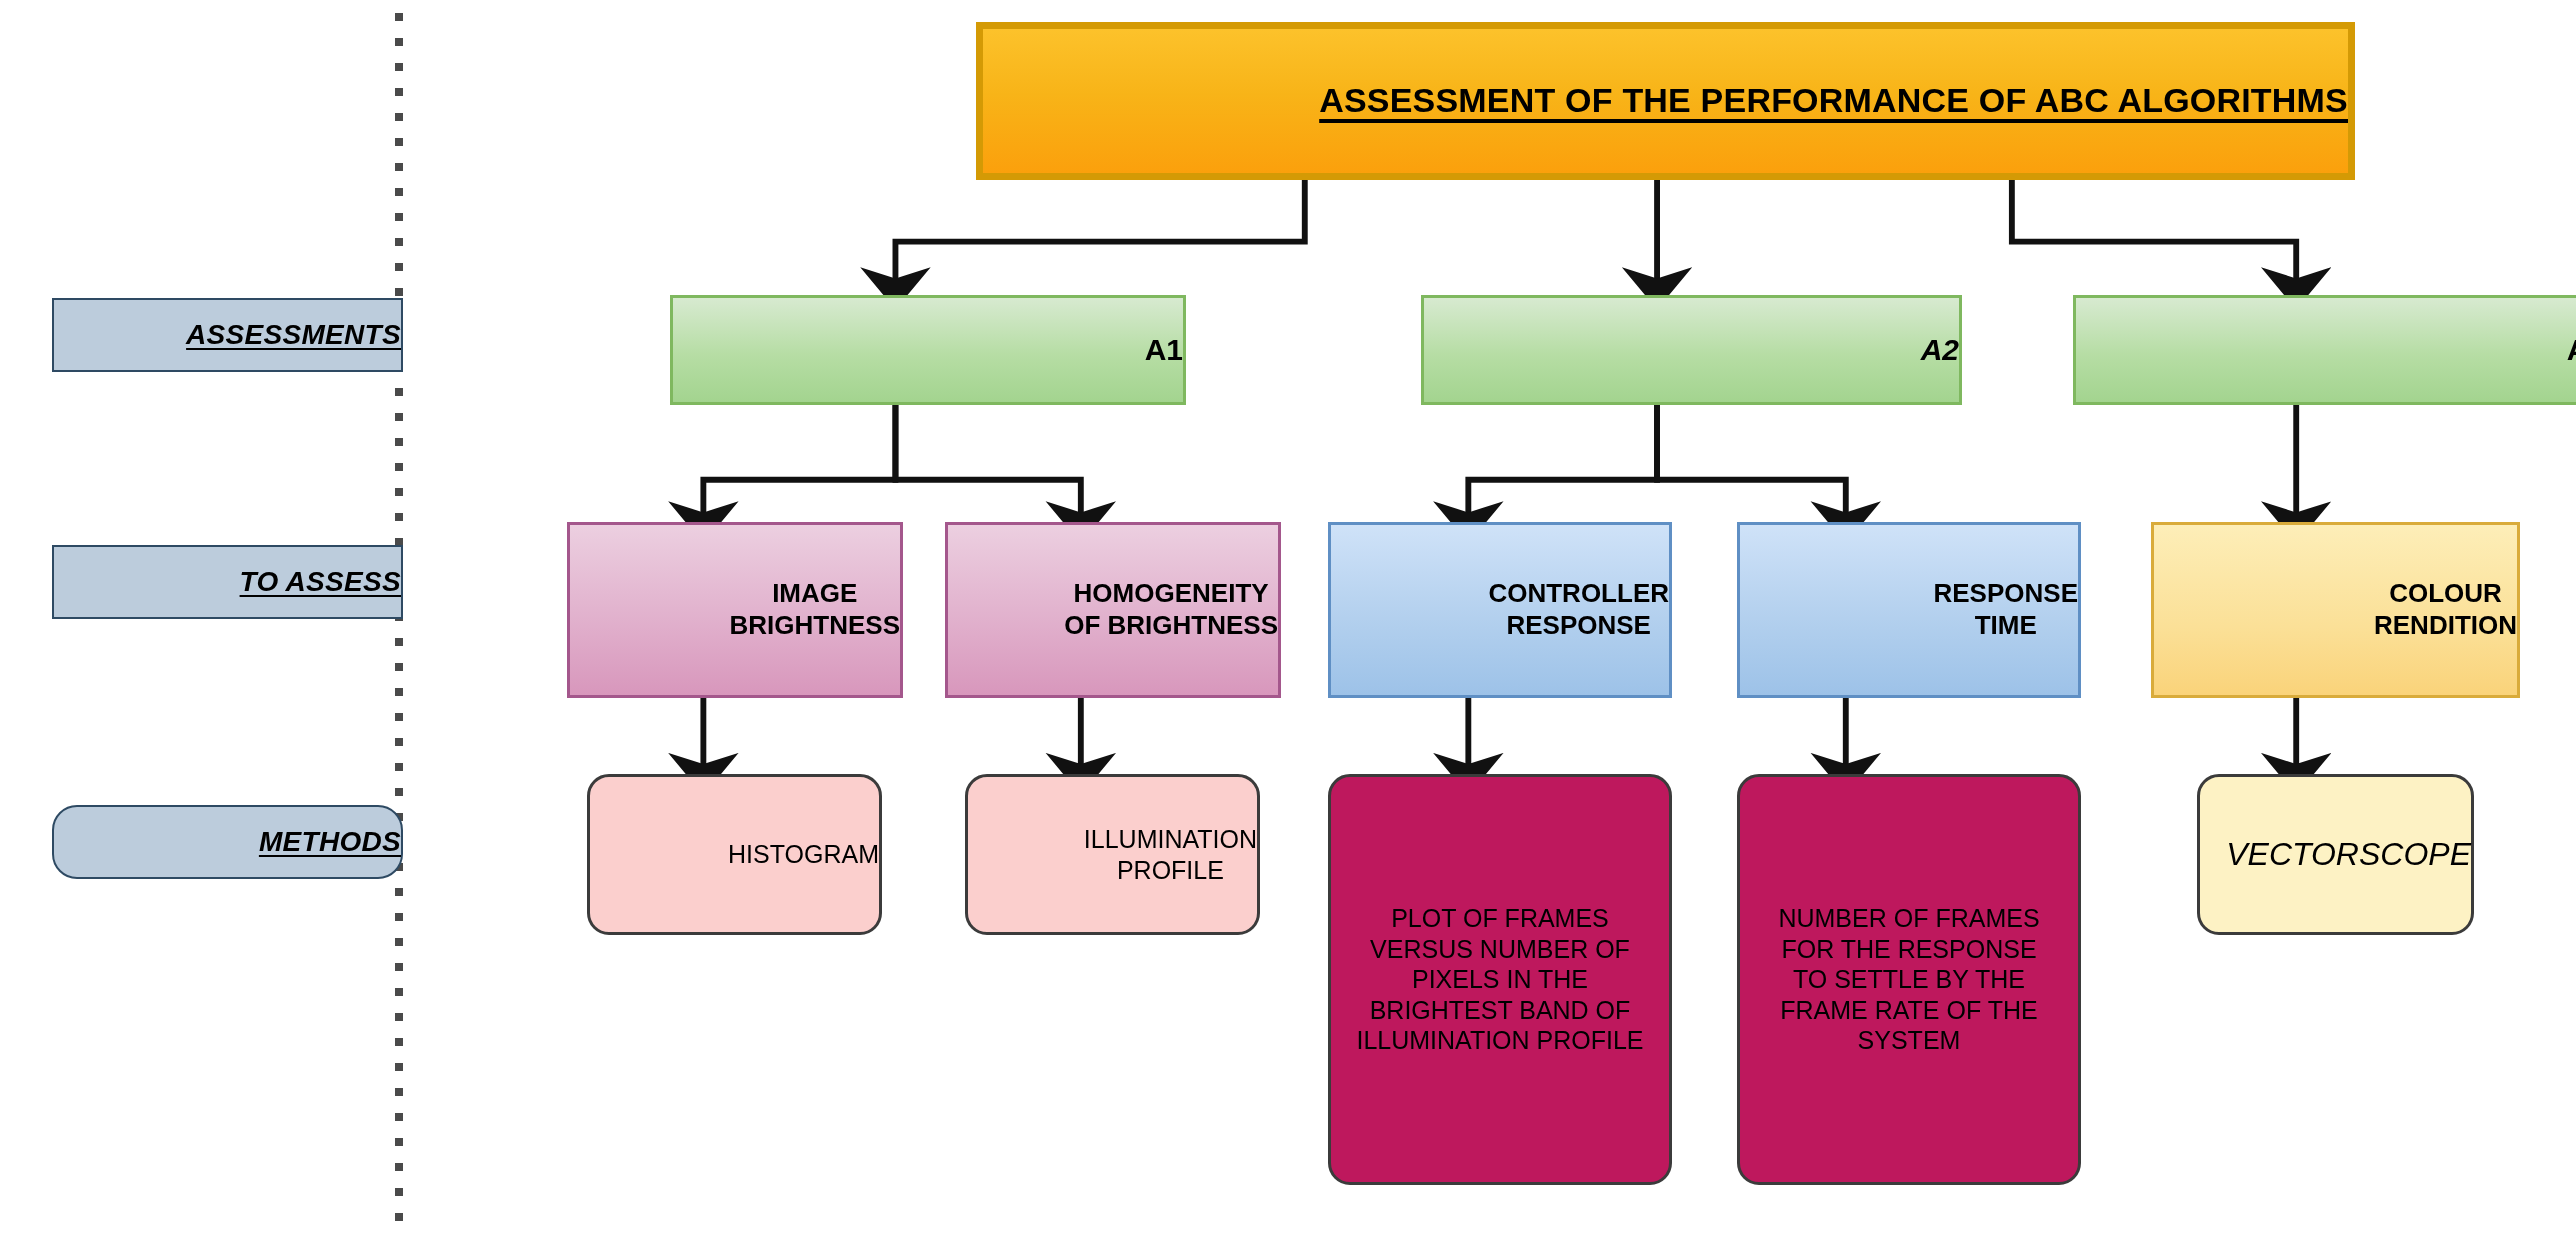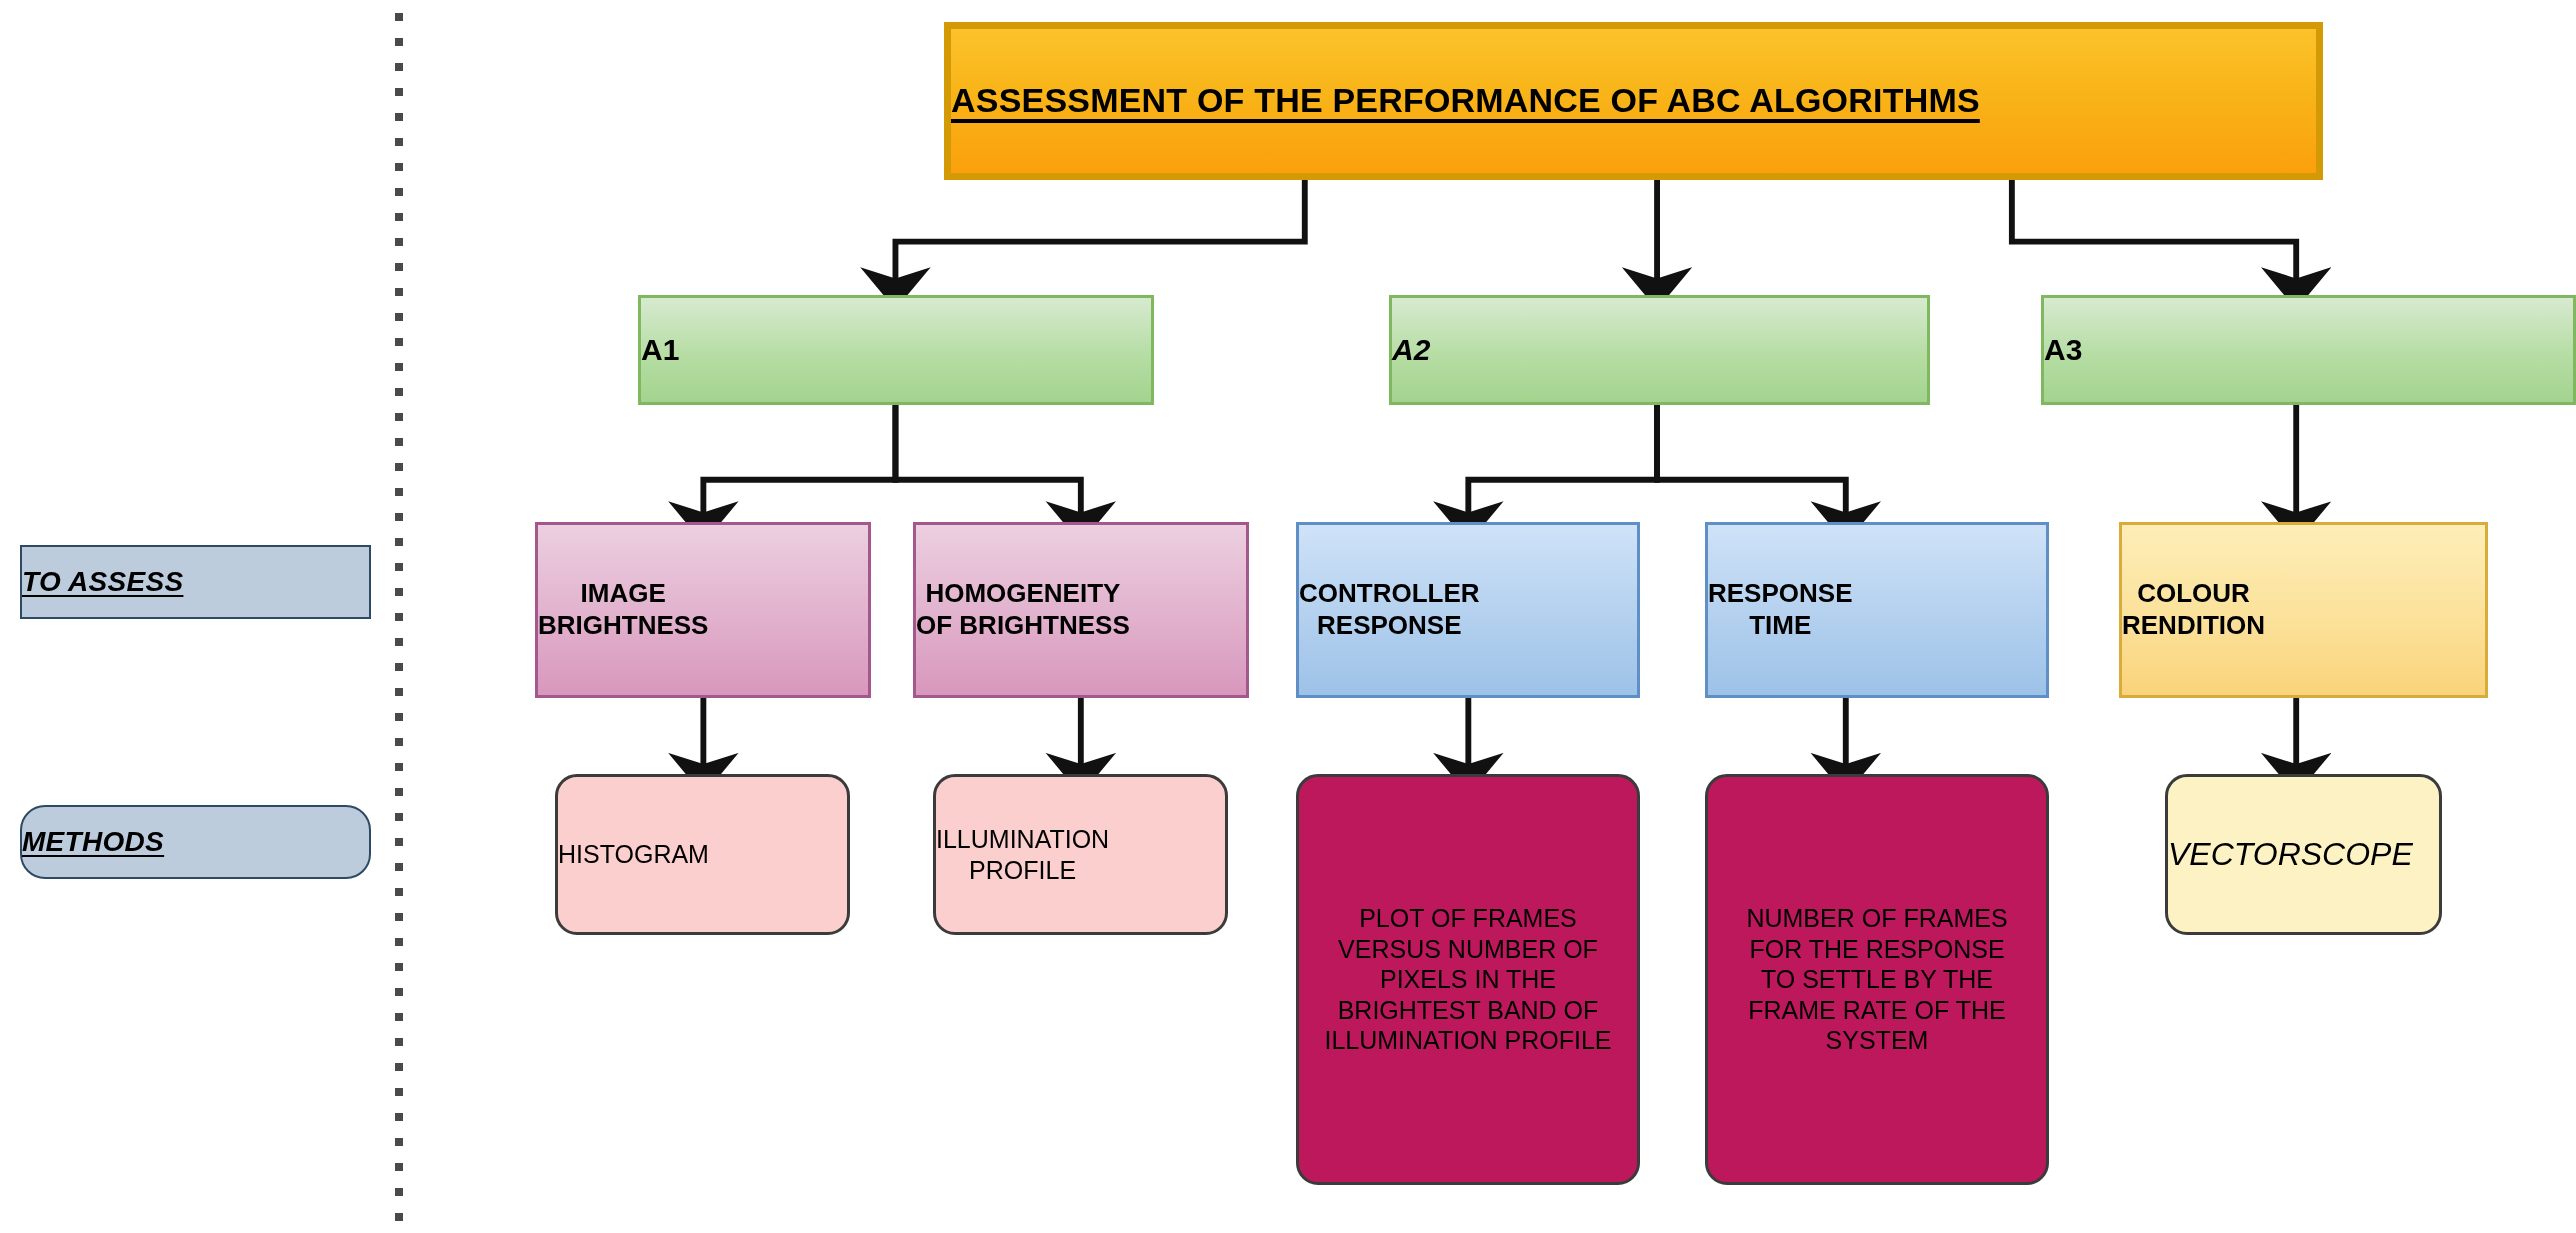--- a/index.html
+++ b/index.html
@@ -1,21 +1,21 @@
 <!DOCTYPE html>
 <html style="font-size:13.4px"><head>
 <meta charset="utf-8">
 <style>
   html,body{margin:0;padding:0;background:#fff;}
   body{font-family:"Liberation Sans",sans-serif;}
   #canvas{position:relative;width:2576px;height:1233px;background:#fff;overflow:hidden;}
   #wires{position:absolute;left:0;top:0;width:2576px;height:1233px;pointer-events:none;}
 
   .box{position:absolute;box-sizing:border-box;display:flex;align-items:center;
-       justify-content:flex-start;text-align:center;color:#000;line-height:1.22;}
+       justify-content:flex-end;text-align:center;color:#000;line-height:1.22;margin-left:32px;}
 
   
   .divider{position:absolute;left:395px;top:13.4px;width:7.6px;height:1217px;
            background-image:repeating-linear-gradient(to bottom,#4a4a4a 0 7.6px,
                             rgba(0,0,0,0) 7.6px 25px);}
 
   
   .rowlabel{background:#bcccdc;border:2.5px solid #2e4a63;font-weight:bold;font-style:italic;
             font-size:28px;letter-spacing:0.3px;}
   .rowlabel span{text-decoration:underline;text-underline-offset:4.2px;}
@@ -75,20 +75,23 @@
       <path d="M2737,482 L2737,620"></path>
 
       <path d="M838,830 L838,920"></path>
       <path d="M1288,830 L1288,920"></path>
       <path d="M1750,830 L1750,920"></path>
       <path d="M2200,830 L2200,920"></path>
       <path d="M2737,830 L2737,920"></path>
     </g>
   </svg>
 
+  <div class="box rowlabel" style="left:20px;top:298px;width:351px;height:74px;">
+    <span>ASSESSMENTS</span>
+  </div>
   <div class="box rowlabel" style="left:20px;top:545px;width:351px;height:74px;">
     <span>TO ASSESS</span>
   </div>
   <div class="box rowlabel" style="left:20px;top:805px;width:351px;height:74px;border-radius:25px;">
     <span>METHODS</span>
   </div>
 
   <div class="box title" style="left:944px;top:22px;width:1379px;height:158px;">
     <span>ASSESSMENT OF THE PERFORMANCE OF ABC ALGORITHMS</span>
   </div>

